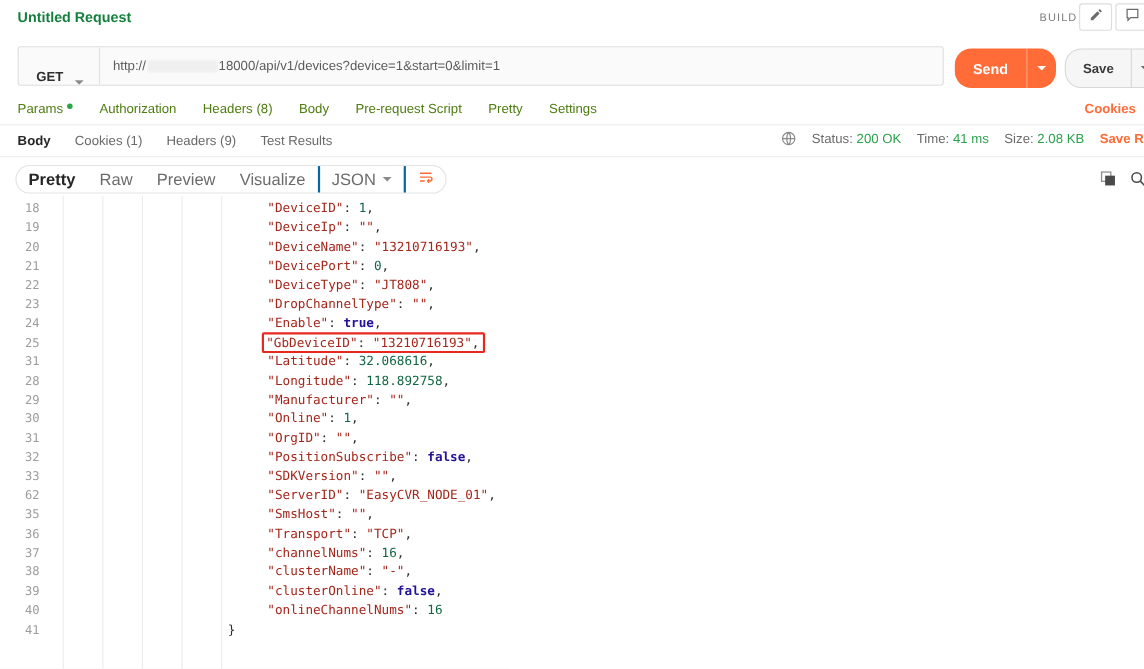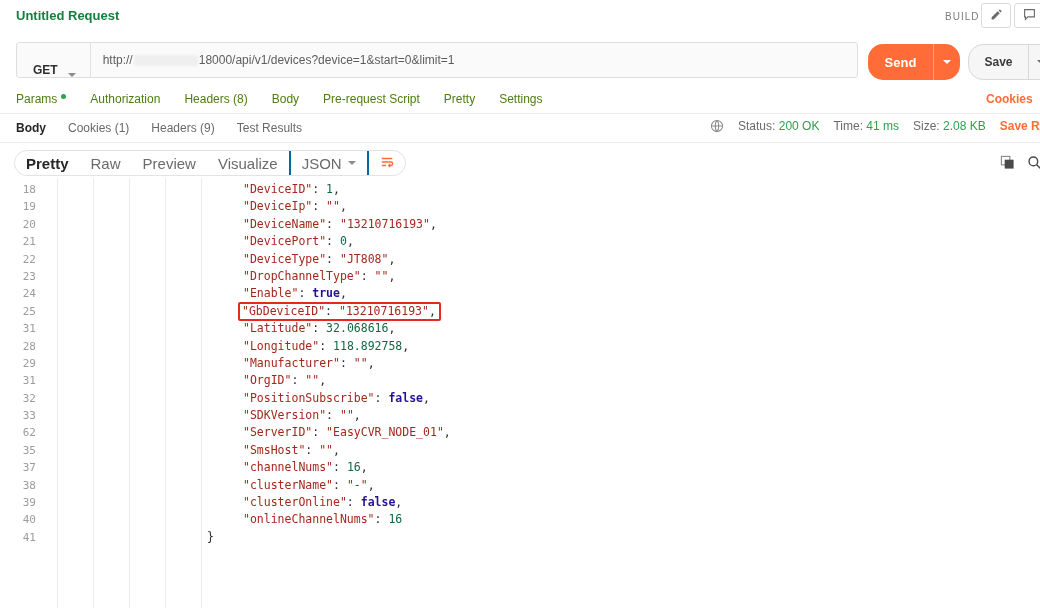--- a/index.html
+++ b/index.html
@@ -207,25 +207,27 @@
         <div class="code-row"><span class="ln">19</span><span class="lc"><span class="tok-key">"DeviceIp"</span><span class="tok-p">: </span><span class="tok-str">""</span><span class="tok-p">,</span></span></div>
         <div class="code-row"><span class="ln">20</span><span class="lc"><span class="tok-key">"DeviceName"</span><span class="tok-p">: </span><span class="tok-str">"13210716193"</span><span class="tok-p">,</span></span></div>
         <div class="code-row"><span class="ln">21</span><span class="lc"><span class="tok-key">"DevicePort"</span><span class="tok-p">: </span><span class="tok-num">0</span><span class="tok-p">,</span></span></div>
         <div class="code-row"><span class="ln">22</span><span class="lc"><span class="tok-key">"DeviceType"</span><span class="tok-p">: </span><span class="tok-str">"JT808"</span><span class="tok-p">,</span></span></div>
         <div class="code-row"><span class="ln">23</span><span class="lc"><span class="tok-key">"DropChannelType"</span><span class="tok-p">: </span><span class="tok-str">""</span><span class="tok-p">,</span></span></div>
         <div class="code-row"><span class="ln">24</span><span class="lc"><span class="tok-key">"Enable"</span><span class="tok-p">: </span><span class="tok-bool">true</span><span class="tok-p">,</span></span></div>
         <div class="code-row"><span class="ln">25</span><span class="lc"><span class="hl-box"><span class="tok-key">"GbDeviceID"</span><span class="tok-p">: </span><span class="tok-str">"13210716193"</span><span class="tok-p">,</span></span></span></div>
         <div class="code-row"><span class="ln">31</span><span class="lc"><span class="tok-key">"Latitude"</span><span class="tok-p">: </span><span class="tok-num">32.068616</span><span class="tok-p">,</span></span></div>
         <div class="code-row"><span class="ln">28</span><span class="lc"><span class="tok-key">"Longitude"</span><span class="tok-p">: </span><span class="tok-num">118.892758</span><span class="tok-p">,</span></span></div>
         <div class="code-row"><span class="ln">29</span><span class="lc"><span class="tok-key">"Manufacturer"</span><span class="tok-p">: </span><span class="tok-str">""</span><span class="tok-p">,</span></span></div>
+        <div class="code-row"><span class="ln">30</span><span class="lc"><span class="tok-key">"Online"</span><span class="tok-p">: </span><span class="tok-num">1</span><span class="tok-p">,</span></span></div>
         <div class="code-row"><span class="ln">31</span><span class="lc"><span class="tok-key">"OrgID"</span><span class="tok-p">: </span><span class="tok-str">""</span><span class="tok-p">,</span></span></div>
         <div class="code-row"><span class="ln">32</span><span class="lc"><span class="tok-key">"PositionSubscribe"</span><span class="tok-p">: </span><span class="tok-bool">false</span><span class="tok-p">,</span></span></div>
         <div class="code-row"><span class="ln">33</span><span class="lc"><span class="tok-key">"SDKVersion"</span><span class="tok-p">: </span><span class="tok-str">""</span><span class="tok-p">,</span></span></div>
         <div class="code-row"><span class="ln">62</span><span class="lc"><span class="tok-key">"ServerID"</span><span class="tok-p">: </span><span class="tok-str">"EasyCVR_NODE_01"</span><span class="tok-p">,</span></span></div>
         <div class="code-row"><span class="ln">35</span><span class="lc"><span class="tok-key">"SmsHost"</span><span class="tok-p">: </span><span class="tok-str">""</span><span class="tok-p">,</span></span></div>
+        <div class="code-row"><span class="ln">36</span><span class="lc"><span class="tok-key">"Transport"</span><span class="tok-p">: </span><span class="tok-str">"TCP"</span><span class="tok-p">,</span></span></div>
         <div class="code-row"><span class="ln">37</span><span class="lc"><span class="tok-key">"channelNums"</span><span class="tok-p">: </span><span class="tok-num">16</span><span class="tok-p">,</span></span></div>
         <div class="code-row"><span class="ln">38</span><span class="lc"><span class="tok-key">"clusterName"</span><span class="tok-p">: </span><span class="tok-str">"-"</span><span class="tok-p">,</span></span></div>
         <div class="code-row"><span class="ln">39</span><span class="lc"><span class="tok-key">"clusterOnline"</span><span class="tok-p">: </span><span class="tok-bool">false</span><span class="tok-p">,</span></span></div>
         <div class="code-row"><span class="ln">40</span><span class="lc"><span class="tok-key">"onlineChannelNums"</span><span class="tok-p">: </span><span class="tok-num">16</span></span></div>
         <div class="code-row"><span class="ln">41</span><span class="lc bracket"><span class="tok-p">}</span></span></div>
       </div>
   </div>
 
 </div>
 

